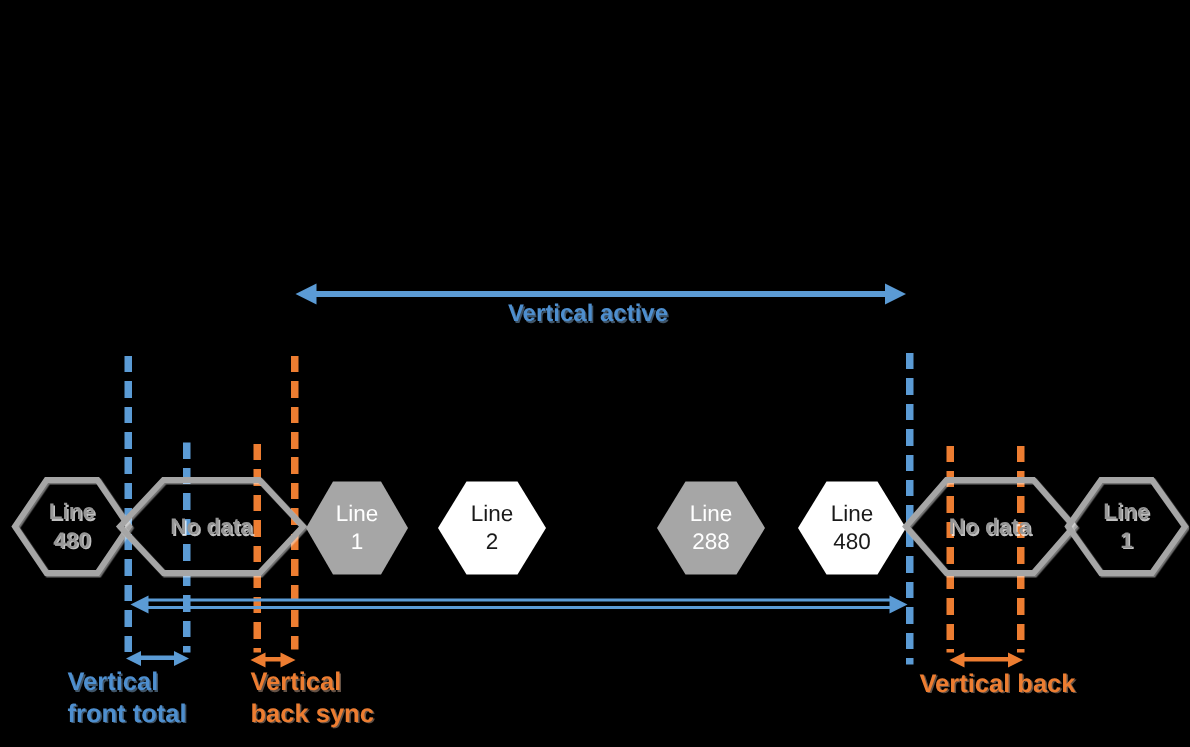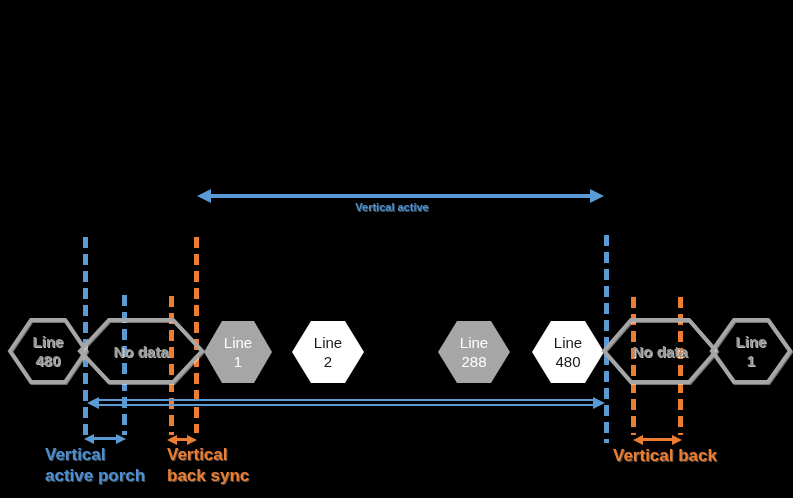--- a/index.html
+++ b/index.html
@@ -63,21 +63,21 @@
     text-shadow:1px 1px 0 rgba(255,255,255,0.75);
   }
   .hex.grayfill svg polygon{fill:var(--gray);stroke:none;}
   .hex.grayfill .hx-label{color:#ffffff;}
   .hex.whitefill svg polygon{fill:#ffffff;stroke:none;}
   .hex.whitefill .hx-label{color:#1a1a1a;}
   
   .lbl{position:absolute;font-weight:bold;}
   .lbl.blue{color:#4e8fcf;text-shadow:1px 1px 0 rgba(140,186,229,0.45),0 0 1px rgba(0,0,0,0.6);}
   .lbl.orange{color:var(--orange);text-shadow:1px 1px 0 rgba(248,203,173,0.4),0 0 1px rgba(0,0,0,0.6);}
-  .lbl.big{font-size:11px;text-align:center;}
+  .lbl.big{font-size:16px;text-align:center;}
   .lbl.small{font-size:17px;line-height:21px;}
   .lbl.small span{display:block;}
 </style>
 </head>
 <body>
 
 <div class="stage">
 
   <div class="harrow arr-big" style="left:197px;top:189px;width:407px;">
     <i class="ah l"></i>
@@ -192,21 +192,21 @@
     <i class="ah r"></i>
   </div>
   <div class="harrow arr-sm orange" style="left:633px;top:434px;width:49px;">
     <i class="ah l"></i>
     <span class="ln"></span>
     <i class="ah r"></i>
   </div>
 
   <div class="lbl blue small" style="left:45px;top:444px;width:120px;">
     <span>Vertical</span>
-    <span>active porch</span>
+    <span>front total</span>
   </div>
   <div class="lbl orange small" style="left:167px;top:444px;width:120px;">
     <span>Vertical</span>
     <span>back sync</span>
   </div>
   <div class="lbl orange small" style="left:613px;top:445px;width:110px;">Vertical back</div>
 
 </div>
 
 </body></html>

